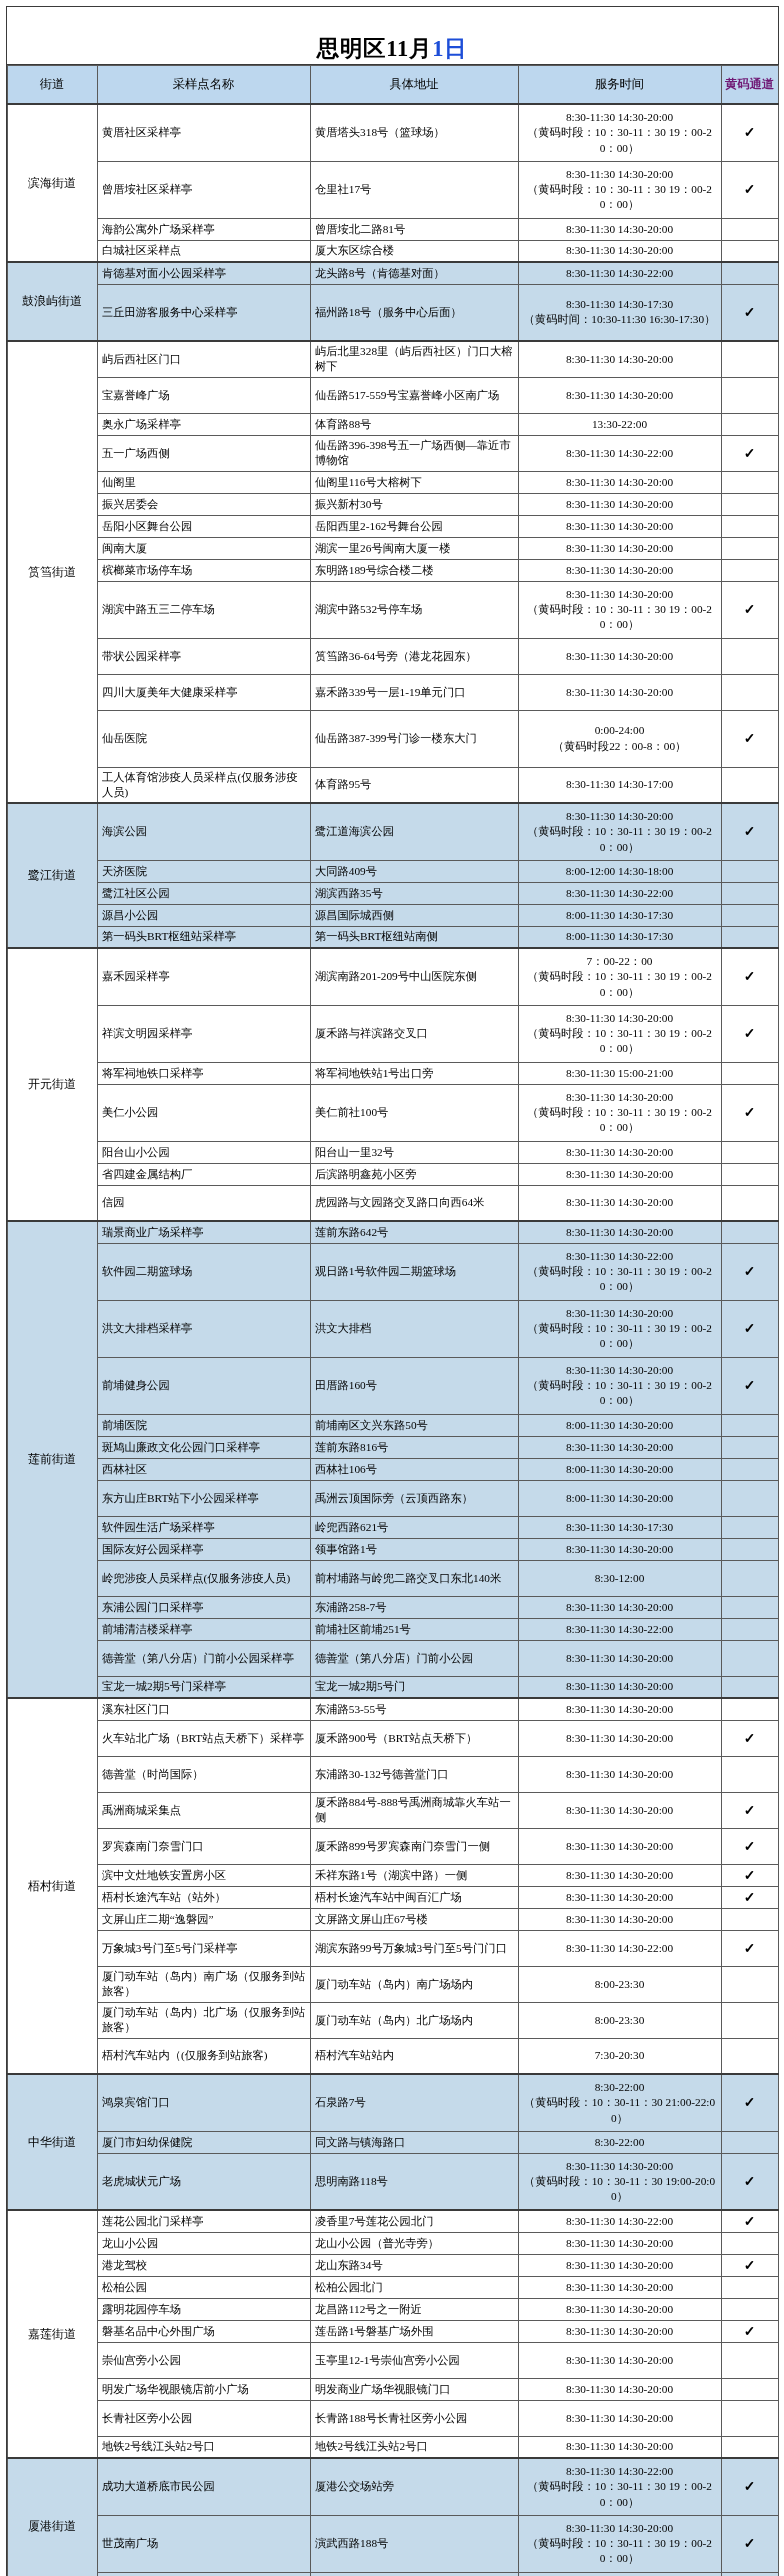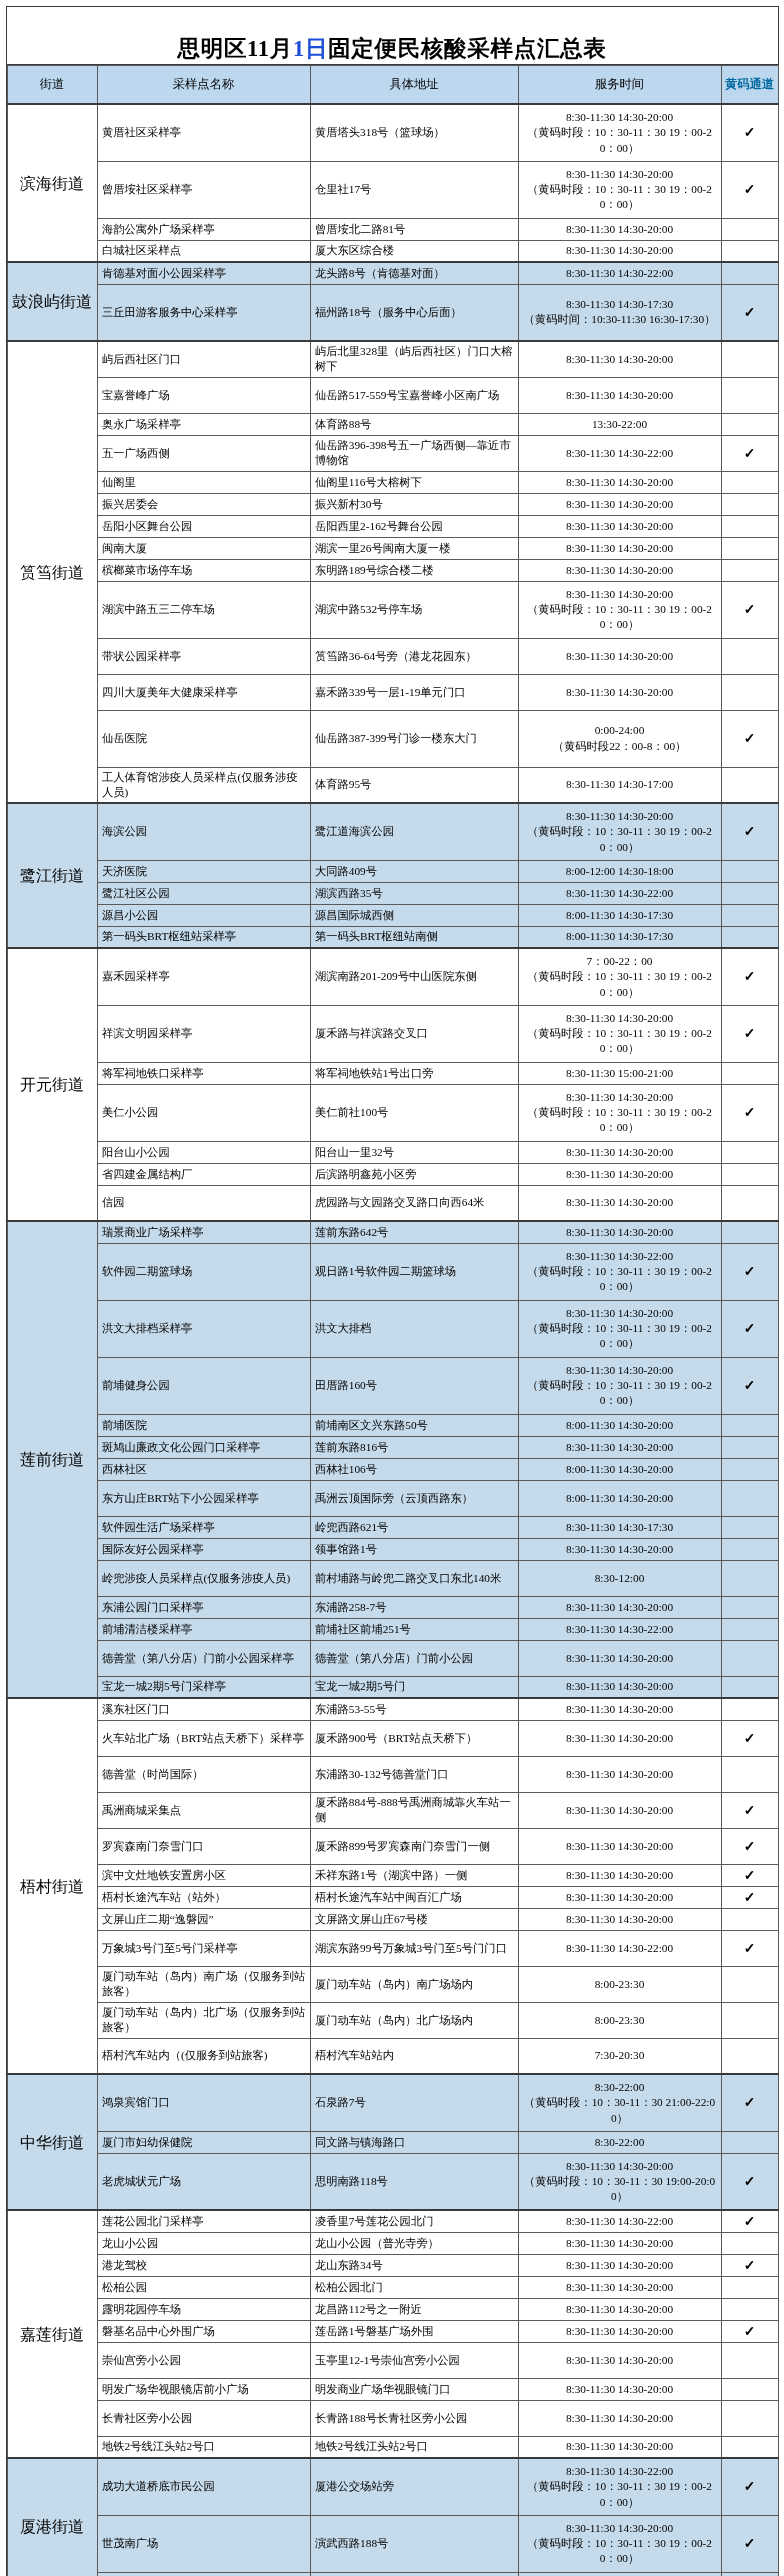--- a/index.html
+++ b/index.html
@@ -7,37 +7,36 @@
   .sheet{width:771px;margin:5.8px auto 7.3px auto;border:1.5px solid #3a3a3a;}
   .title{height:57px;display:flex;align-items:flex-end;justify-content:center;
          font-size:22.5px;font-weight:700;letter-spacing:0.7px;border-bottom:1.5px solid #3a3a3a;}
   .title .hl{color:#1d4ed8;}
   table{border-collapse:collapse;table-layout:fixed;width:100%;}
   col.c-street{width:90px;} col.c-name{width:213px;} col.c-addr{width:208px;}
   col.c-time{width:203px;} col.c-yellow{width:57px;}
   th,td{border:0.7px solid #5a5a5a;padding:0.7px 2.9px;font-size:11.3px;line-height:15.2px;
         vertical-align:middle;word-break:break-all;}
   thead th{height:36px;background:#bdd7ee;font-weight:400;font-size:12.3px;text-align:center;}
-  thead th.yellow-head{color:#0369a1;font-weight:600;margin-top:7px;}
-  td.street{text-align:center;font-size:16px;}
+  thead th.yellow-head{color:#701a75;font-weight:600;margin-top:7px;}
+  td.street{text-align:center;font-size:12px;}
   td.name,td.addr{text-align:left;padding-left:4.4px;}
   td.time{text-align:center;white-space:pre-line;font-size:11.3px;}
   td.check{text-align:center;font-size:14px;font-weight:700;}
   tr.shade-blue td{background:#c5daea;}
   tr.shade-white td{background:#ffffff;}
   tr.group-start td{border-top:2.2px solid #3a3a3a;}
 </style>
 </head>
 <body>
 
 <div class="sheet">
   <div class="title">
     <span>思明区11月</span>
       <span class="hl">1日</span>
-      <span>固定便民核酸采样点汇总表</span>
   </div>
   <table>
     <colgroup>
       <col class="c-street">
         <col class="c-name">
         <col class="c-addr">
         <col class="c-time">
         <col class="c-yellow">
     </colgroup>
     <thead>

